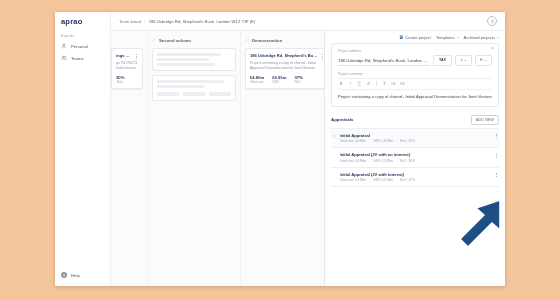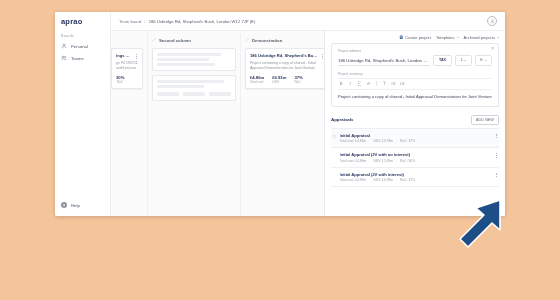--- a/index.html
+++ b/index.html
@@ -6,21 +6,21 @@
   body{
     width:560px;height:300px;overflow:hidden;
     background:#f4c49a;
     font-family:"Liberation Sans",sans-serif;
     -webkit-font-smoothing:antialiased;
   }
   .stage{position:relative;width:560px;height:300px;}
 
   
   .app{
-    position:absolute;left:55px;top:12px;width:450px;height:204px;
+    position:absolute;left:55px;top:12px;width:450px;height:274px;
     background:#ffffff;border-radius:2px;overflow:hidden;
     box-shadow:0 1px 4px rgba(0,0,0,.18);
     display:flex;
   }
 
   
   .sidebar{
     width:55px;flex:0 0 55px;background:#ffffff;
     border-right:1px solid #eceef1;
     display:flex;flex-direction:column;

